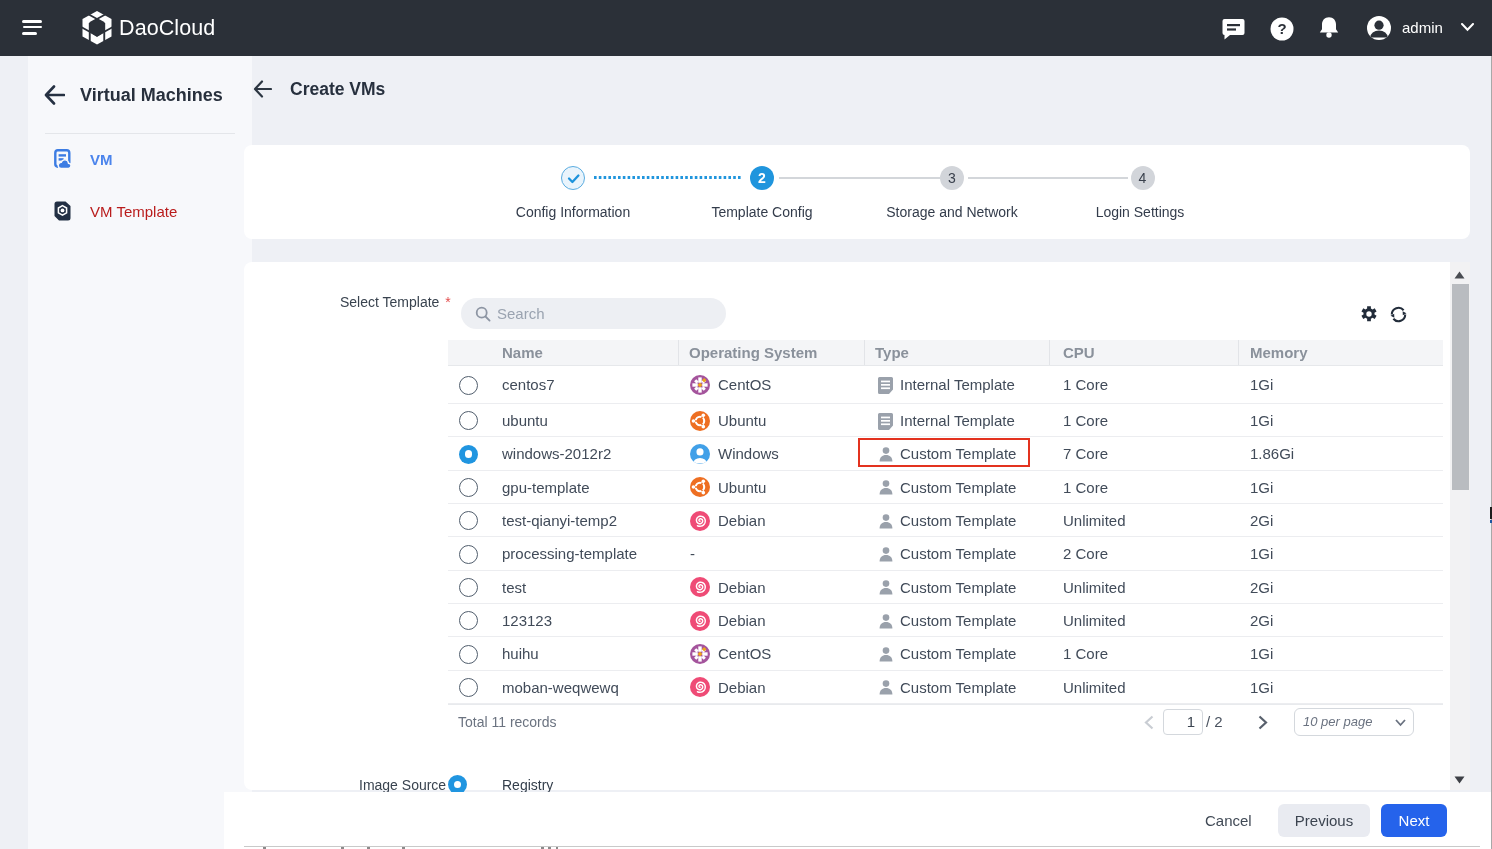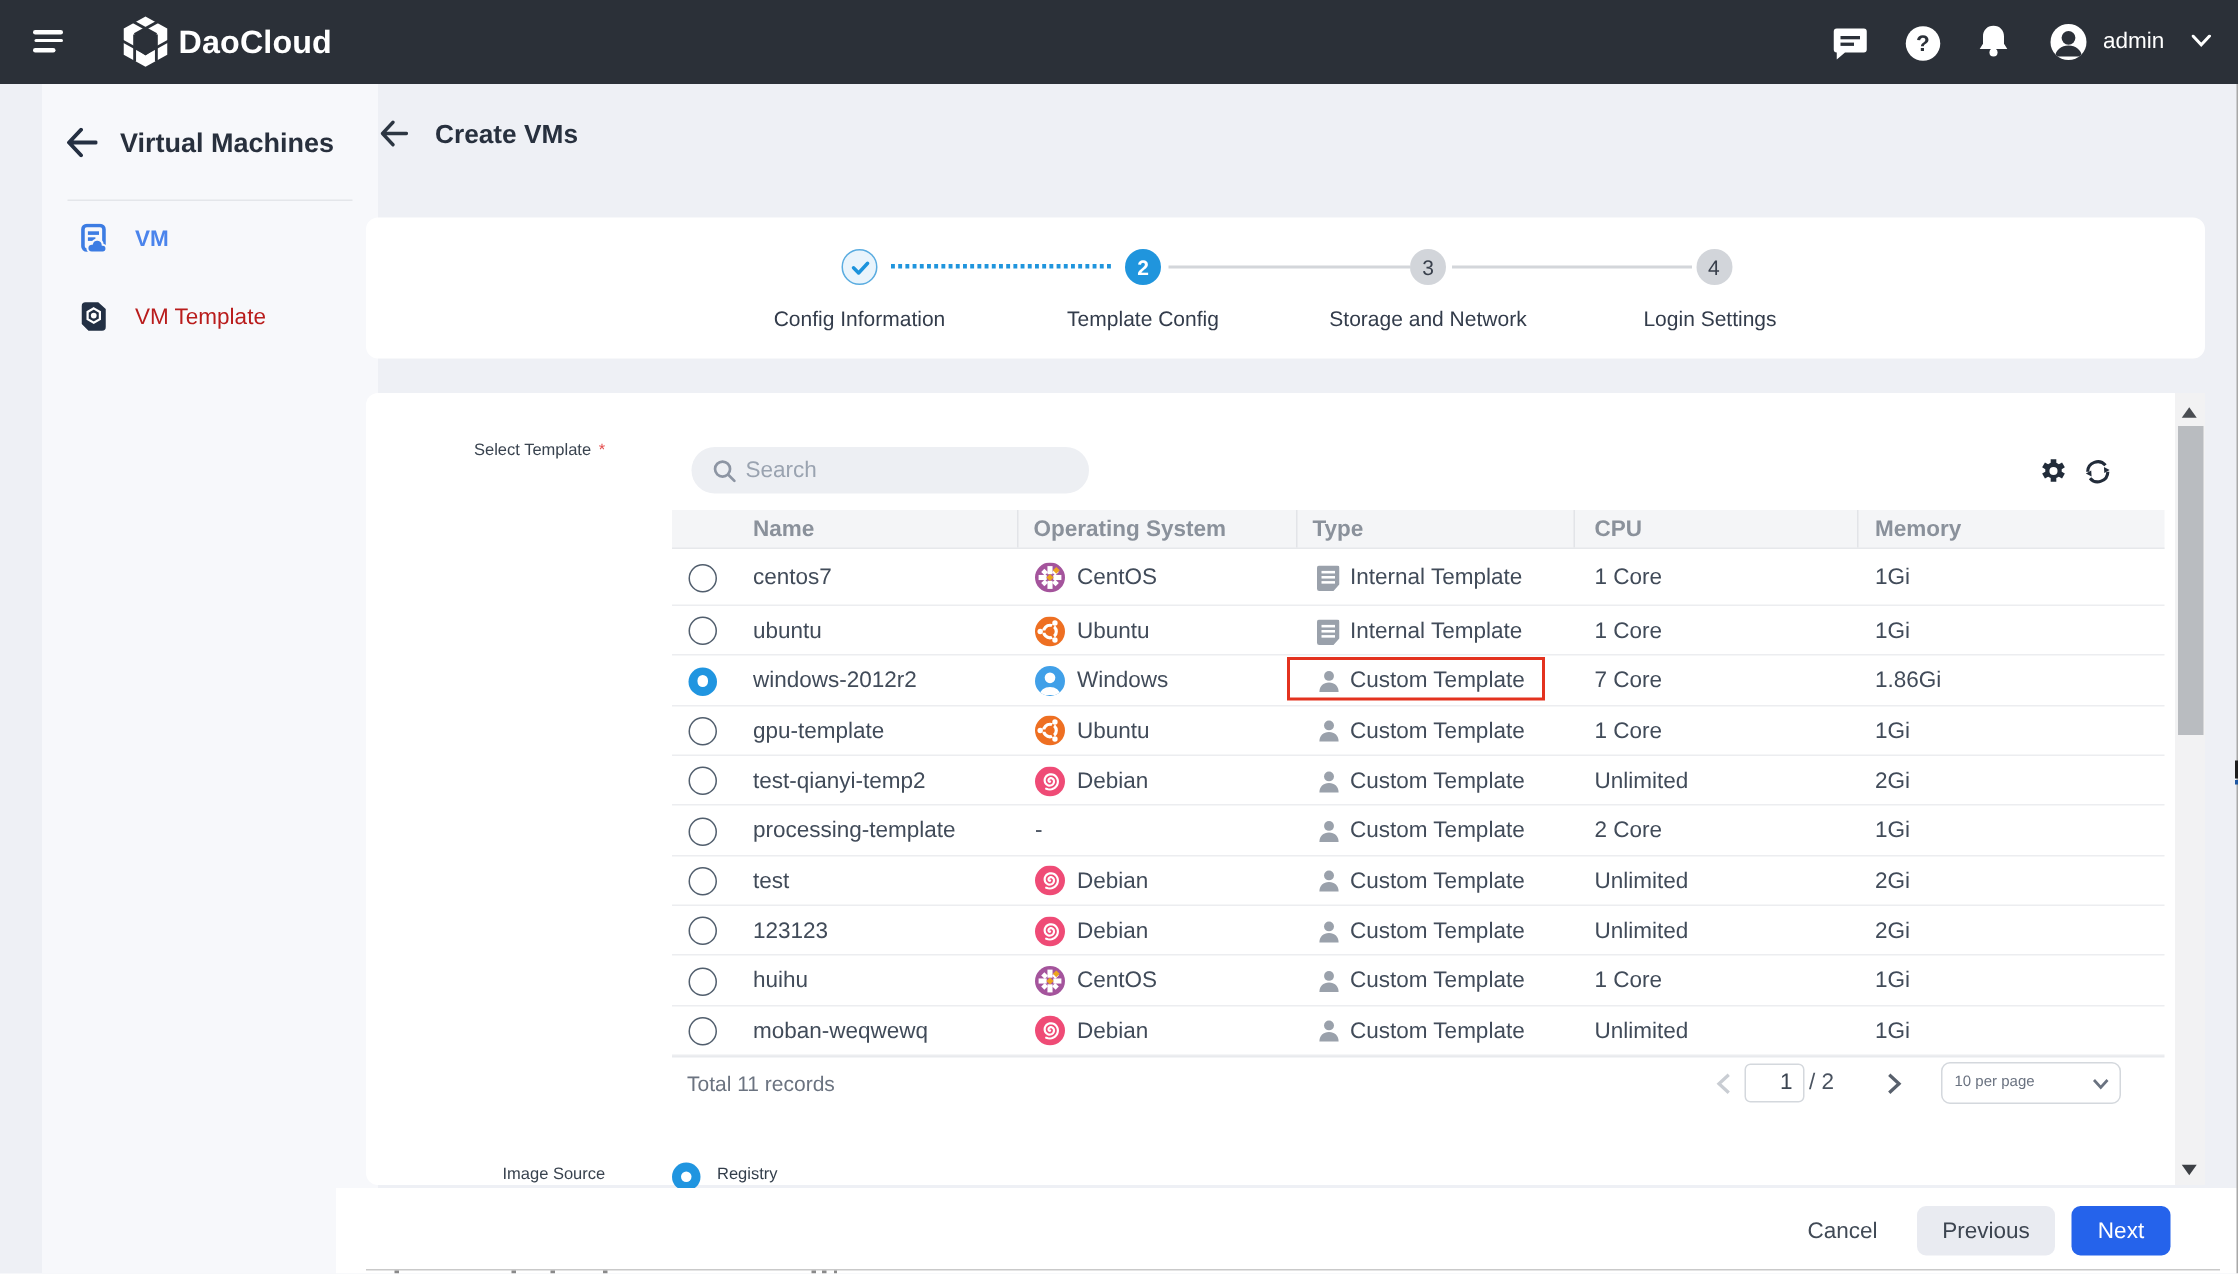--- a/index.html
+++ b/index.html
@@ -3,60 +3,60 @@
 <meta charset="utf-8">
 <style>
 *{margin:0;padding:0;box-sizing:border-box;}
 html,body{width:1492px;height:849px;overflow:hidden;}
 body{font-family:"Liberation Sans",sans-serif;}
 #app{position:absolute;top:0;left:0;width:1492px;height:849px;background:#eef0f5;overflow:hidden;}
 .abs{position:absolute;}
 
 .nav{position:absolute;top:0;left:0;width:1492px;height:56px;background:#2b3038;}
 .nav .burger span{position:absolute;background:#fff;border-radius:2px;height:2.6px;}
-.logo-text{position:absolute;left:119px;top:16px;color:#fff;font-size:21.5px;font-weight:bold;letter-spacing:0.1px;}
+.logo-text{position:absolute;left:119px;top:16px;color:#fff;font-size:21.5px;font-weight:normal;letter-spacing:0.1px;}
 .admin{position:absolute;left:1402px;top:19px;color:#fff;font-size:15px;}
 
 .side{position:absolute;top:56px;left:0;width:224px;height:793px;background:#f7f8fb;margin-left:28px;}
 .side .title{position:absolute;left:52px;top:29px;font-size:18px;font-weight:bold;color:#28303d;}
 .side .divider{position:absolute;left:17px;top:77px;width:190px;height:1px;background:#e4e6ea;}
 .mi-text{position:absolute;left:62px;font-size:15px;}
 
 .pagehdr{position:absolute;left:290px;top:79px;font-size:17.5px;font-weight:600;color:#27303e;}
 
 .card1{position:absolute;left:244px;top:145px;width:1226px;height:94px;background:#fff;border-radius:8px;}
 .card2{position:absolute;left:244px;top:262px;width:1226px;height:528px;background:#fff;border-radius:8px;}
 
 .stc{position:absolute;top:166px;width:24px;height:24px;border-radius:50%;text-align:center;line-height:24px;font-size:14px;}
 .stc.done{background:#e9f4fc;border:1.4px solid #5aace0;}
 .stc.act{background:#2095dd;color:#fff;font-weight:600;}
 .stc.todo{background:#d2d5da;color:#39404c;}
 .stline{position:absolute;top:177px;height:1.8px;background:#d3d6da;}
 .stlabel{position:absolute;top:204px;font-size:14px;color:#333c4b;text-align:center;width:200px;}
 
-.flabel{position:absolute;font-size:11px;color:#39434f;}
+.flabel{position:absolute;font-size:14px;color:#39434f;margin-left:24px;}
 .req{color:#e34d4d;margin-left:2px;}
 
 .search{position:absolute;left:461px;top:298px;width:265px;height:31px;background:#edeff3;border-radius:16px;}
 .search .ph{position:absolute;left:36px;top:0;line-height:31px;font-size:15px;color:#9aa3b0;}
 
 .thead{position:absolute;left:448px;top:340px;width:995px;height:26px;background:#f4f5f7;border-bottom:1px solid #e6e8eb;}
 .thead .ht{position:absolute;top:0;line-height:25px;font-size:15px;font-weight:bold;color:#8a919b;}
 .thead .sep{position:absolute;top:0;width:1px;height:25px;background:#e2e4e8;}
 .row{position:absolute;left:448px;width:995px;border-bottom:1px solid #ecedf0;}
 .row span{position:absolute;white-space:nowrap;font-size:15px;color:#414b59;}
 .radio{position:absolute;left:11px;width:19px;height:19px;border-radius:50%;border:1.5px solid #515e6d;background:#fff;}
 .radio.sel{border:none;background:#2095e0;}
 .radio.sel::after{content:"";position:absolute;left:50%;top:50%;width:7.6px;height:7.6px;margin:-3.8px 0 0 -3.8px;background:#fff;border-radius:50%;}
 .osicon,.typeicon{position:absolute;}
 
 .tfoot-text{position:absolute;left:458px;top:710px;font-size:14px;color:#6b7380;line-height:24px;}
 .pgnum{position:absolute;left:1163px;top:709px;width:40px;height:26px;border:1px solid #d4d8dd;border-radius:4px;font-size:15px;color:#3c4551;text-align:right;line-height:24px;padding-right:7px;}
 .pgsel{position:absolute;left:1294px;top:708px;width:120px;height:28px;border:1px solid #d4d8dd;border-radius:6px;}
-.pgsel .t{position:absolute;left:8px;top:0;line-height:26px;font-size:10px;color:#6a7280;}
+.pgsel .t{position:absolute;left:8px;top:0;line-height:26px;font-size:13px;color:#6a7280;font-style:italic;}
 
 .sbtrack{position:absolute;left:1450px;top:262px;width:20px;height:528px;background:#f2f2f3;}
 .sbthumb{position:absolute;left:1451.5px;top:284px;width:17px;height:206px;background:#b9bcc0;}
 
 .foot{position:absolute;left:224px;top:792px;width:1268px;height:57px;background:#fff;}
 .btn{position:absolute;top:804px;height:33px;border-radius:6px;font-size:15px;text-align:center;line-height:33px;}
 .btn.prev{left:1278px;width:92px;background:#e9ebf1;color:#3c4450;}
 .btn.next{left:1381px;width:66px;background:#2563eb;color:#fff;}
 .cancel{position:absolute;left:1205px;top:804px;width:46px;line-height:33px;font-size:15px;color:#414a56;}
 </style>

